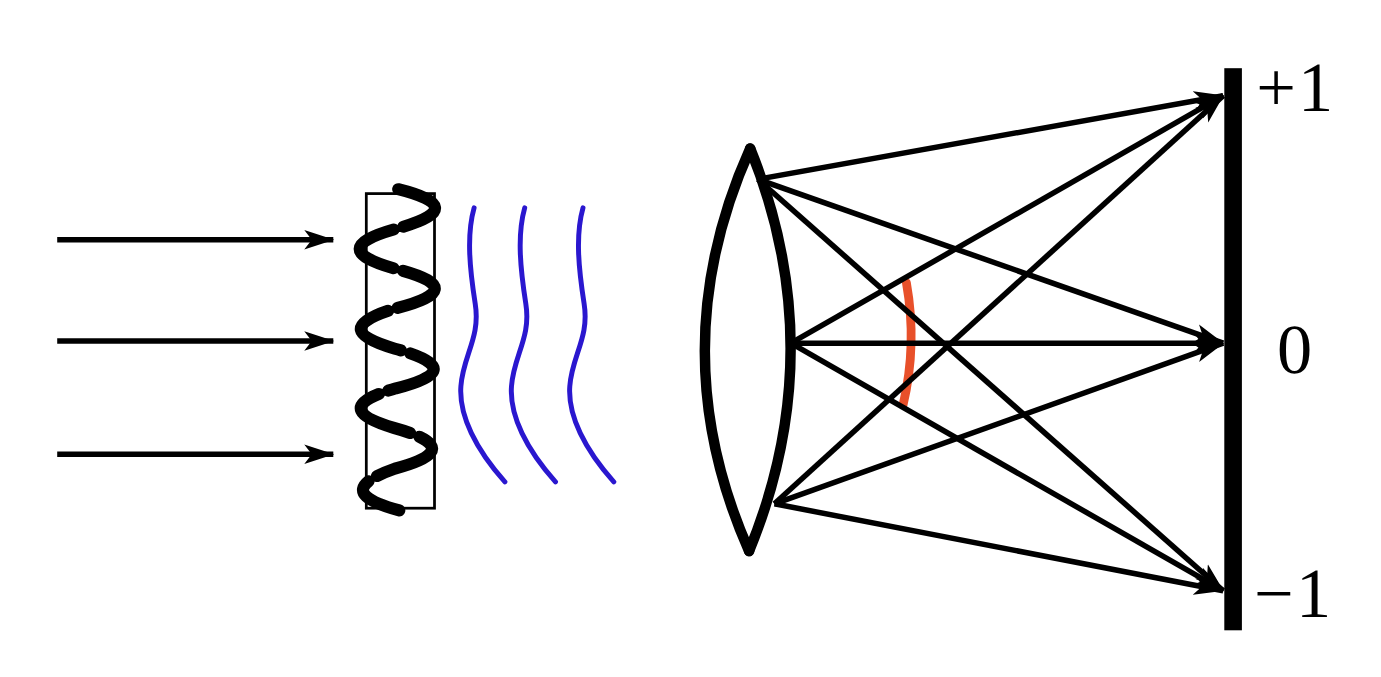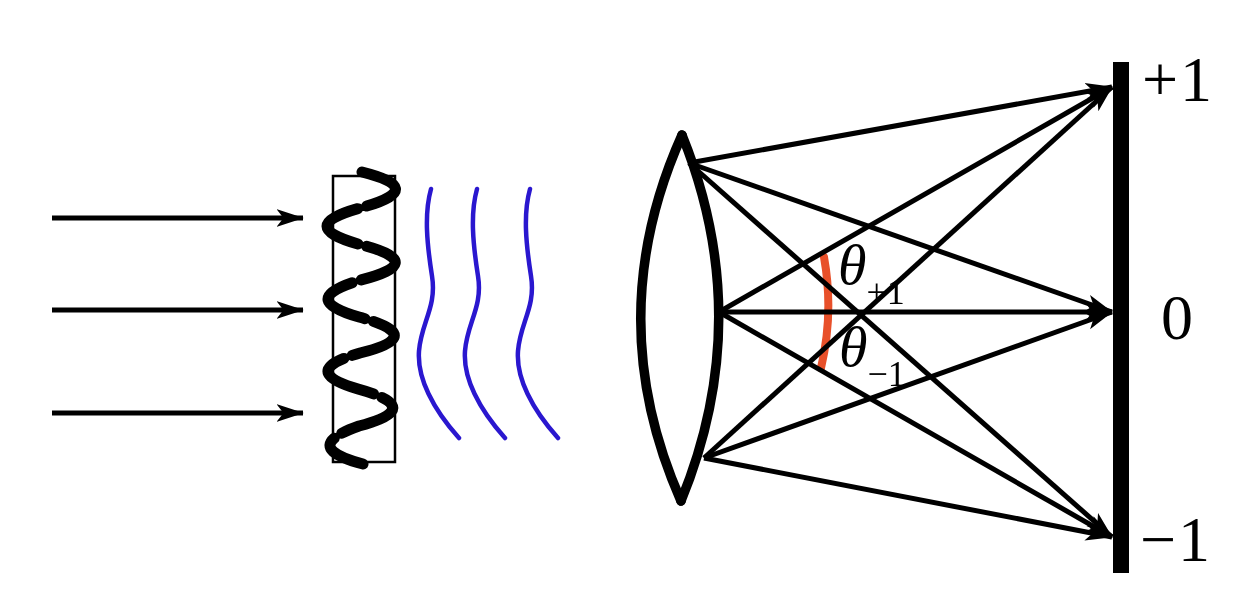--- a/index.html
+++ b/index.html
@@ -94,20 +94,14 @@
       <line x1="704" y1="458" x2="1112" y2="537" marker-end="url(#arrow)"></line>
     </g>
 
     <rect x="1113" y="62" width="16" height="511" fill="#000000"></rect>
   </svg>
 
   <div class="order-label" style="left:1142px;top:48px;">+1</div>
   <div class="order-label" style="left:1161px;top:286px;">0</div>
   <div class="order-label" style="left:1140px;top:508px;">−1</div>
 
-  <div class="theta-label" style="left:838px;top:236px;">
-    <span class="sym">θ</span><span class="sub">+1</span>
-  </div>
-  <div class="theta-label" style="left:839px;top:318px;">
-    <span class="sym">θ</span><span class="sub">−1</span>
-  </div>
 
 </div>
 
 </body></html>

